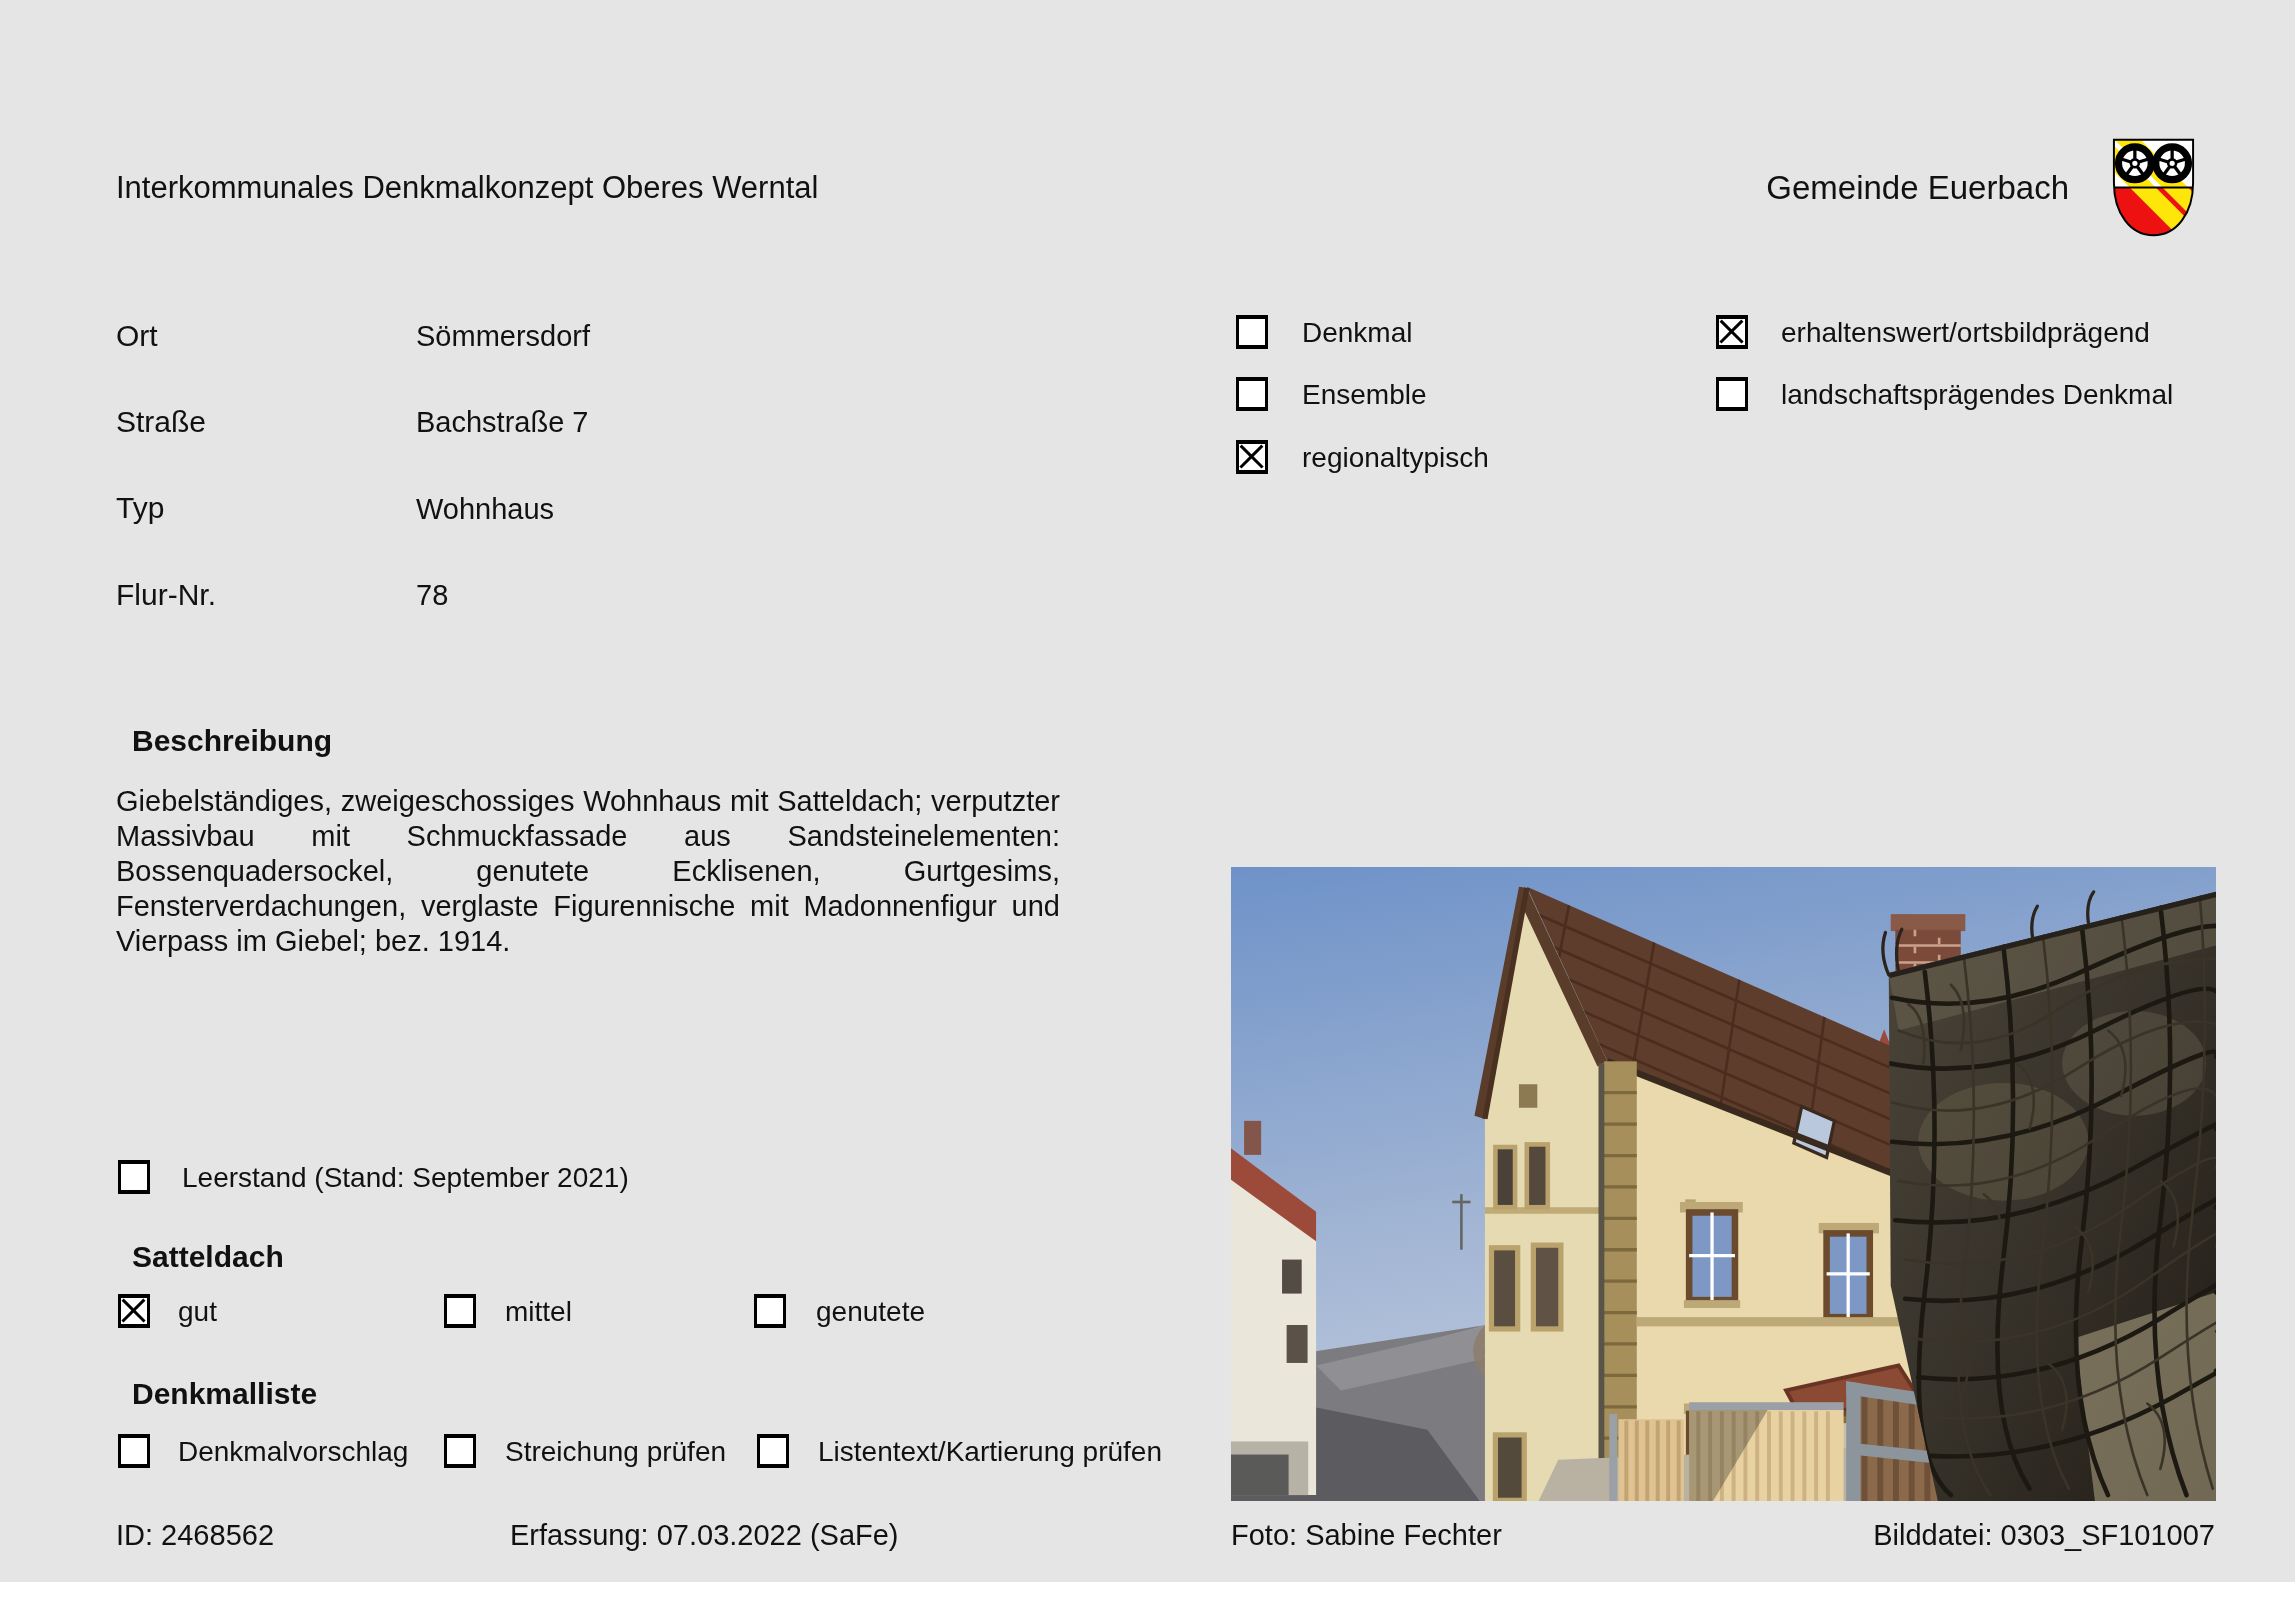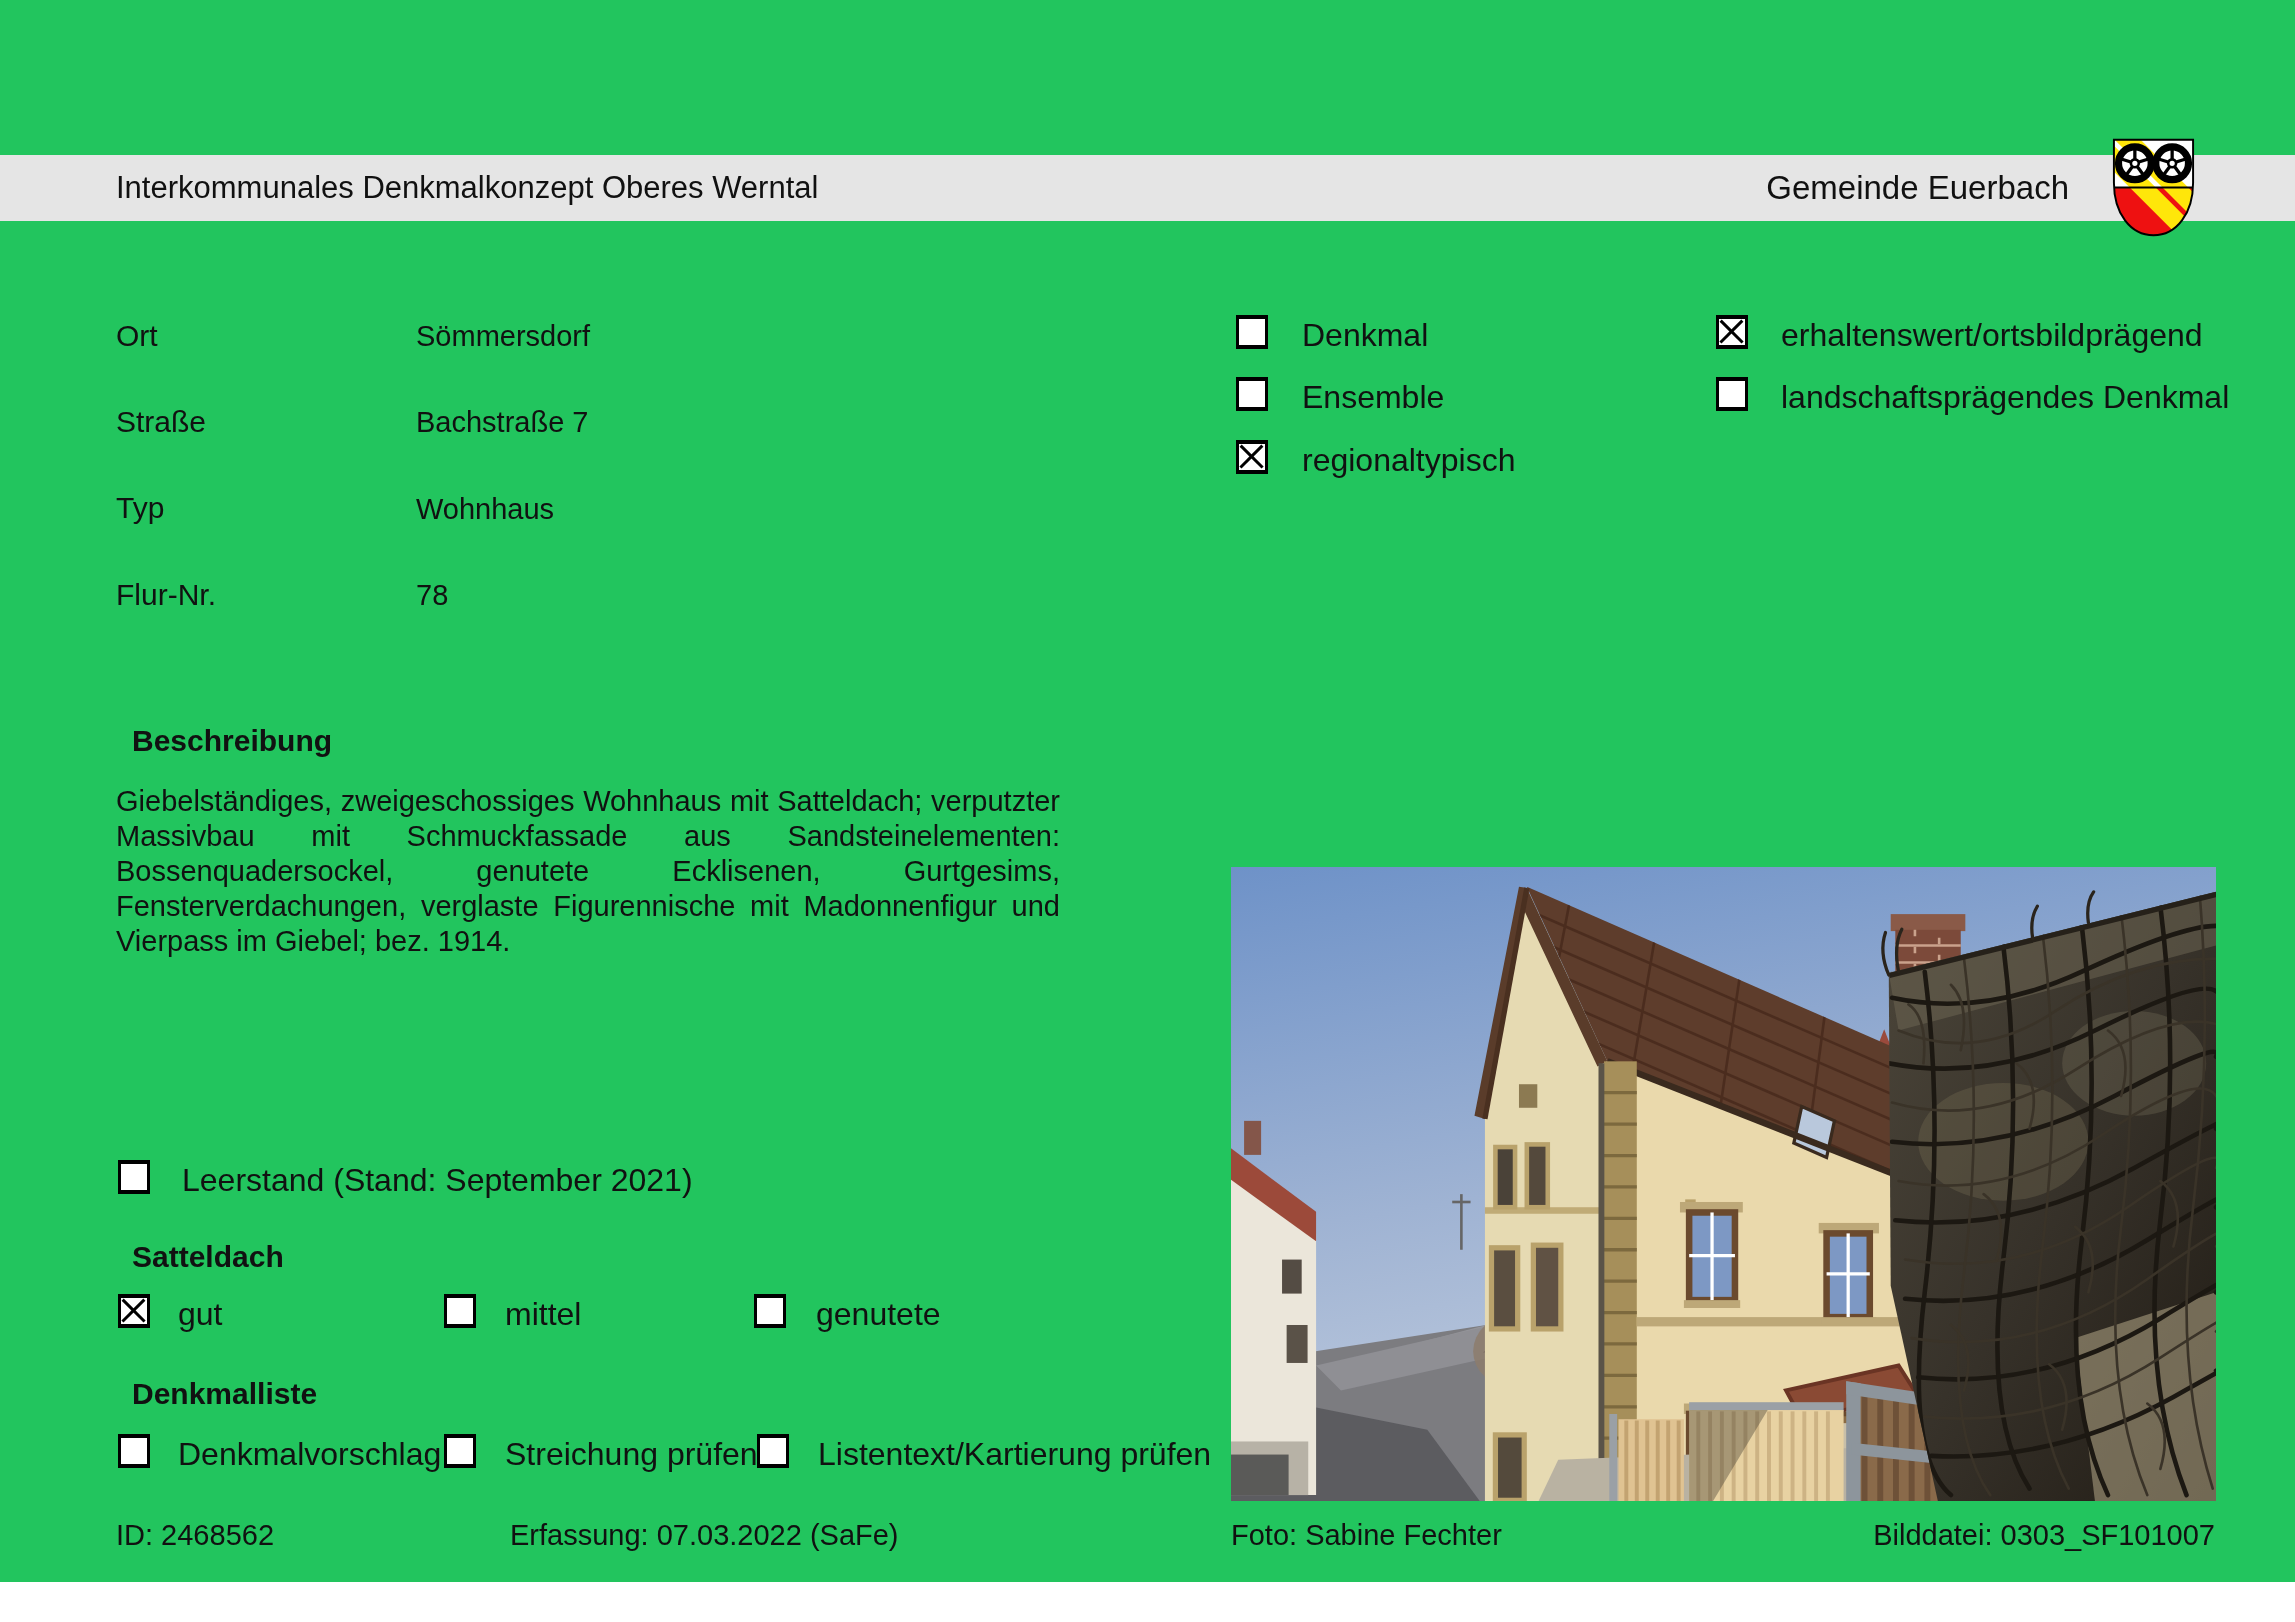--- a/index.html
+++ b/index.html
@@ -1,34 +1,34 @@
 <!DOCTYPE html>
 <html style="font-size:10.5px"><head>
 <meta charset="utf-8">
 <style>
   html,body{margin:0;padding:0;background:#ffffff;}
   body{width:2295px;height:1622px;font-family:"Liberation Sans",sans-serif;color:#111;position:relative;overflow:hidden;}
-  .page{position:absolute;left:0;top:0;width:2295px;height:1582px;background:#22c55e;}
+  .page{position:absolute;left:0;top:0;width:2295px;height:1582px;background:#e5e5e5;}
 
   
   .topbar{position:absolute;left:0;top:155px;width:2295px;height:66px;background:#e5e5e5;}
   .topbar .title{position:absolute;left:116px;top:0;height:66px;line-height:66px;font-size:31px;color:#111;}
   .topbar .muni{position:absolute;right:226px;top:0;height:66px;line-height:66px;font-size:33px;color:#111;}
   .crest{position:absolute;left:2110px;top:137px;width:87px;height:101px;}
 
   
   .fieldlabel{position:absolute;left:116px;font-size:30px;font-weight:normal;white-space:nowrap;}
   .fieldvalue{position:absolute;left:416px;font-size:29px;white-space:nowrap;}
 
   
   .cb{position:absolute;width:26px;height:26px;border:3.3px solid #000;border-top-width:4.6px;border-bottom-width:4.6px;background:#fff;box-sizing:content-box;}
   .cb.checked:before,.cb.checked:after{content:"";position:absolute;left:-2.6px;top:11px;width:31px;height:3.3px;background:#000;}
   .cb.checked:before{transform:rotate(45deg);}
   .cb.checked:after{transform:rotate(-45deg);}
-  .cblabel{position:absolute;font-size:32px;white-space:nowrap;}
+  .cblabel{position:absolute;font-size:28px;white-space:nowrap;}
 
   .secheading{position:absolute;left:132px;font-size:30px;font-weight:bold;white-space:nowrap;}
 
   .desc{position:absolute;left:116px;top:784px;width:944px;font-size:29px;line-height:35px;text-align:justify;color:#111;}
 
   .footnote{position:absolute;font-size:29px;white-space:nowrap;}
 
   .photo{position:absolute;left:1231px;top:867px;width:985px;height:634px;}
 </style>
 </head>

